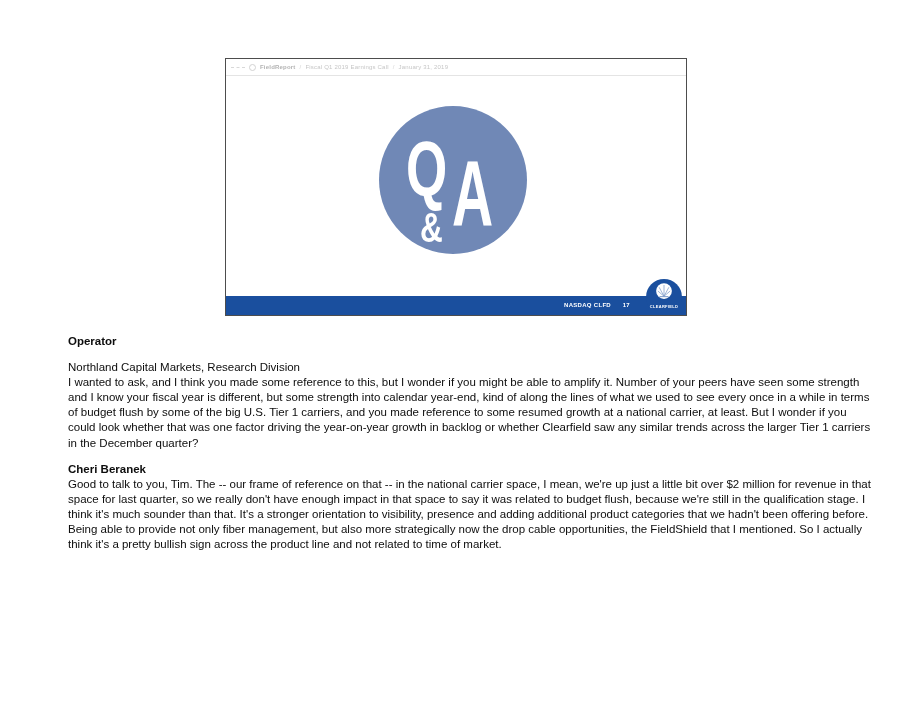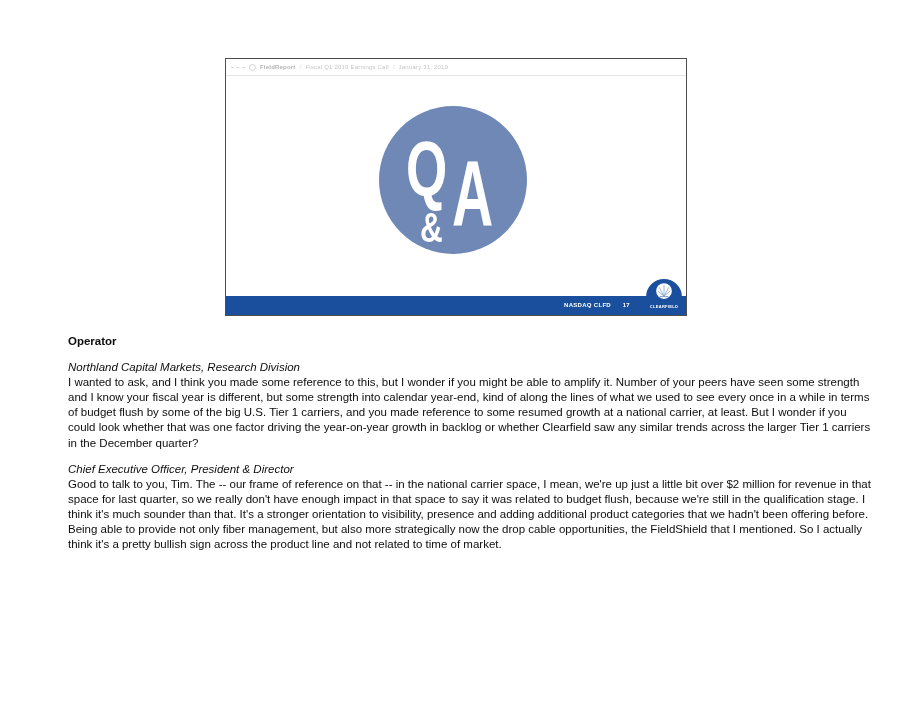--- a/index.html
+++ b/index.html
@@ -68,21 +68,21 @@
     font-weight: bold;
   }
 
   
   .transcript {
     position: absolute; left: 56px; top: 334px; width: 804px;
     font-size: 11.5px; line-height: 15.1px; color: #0d0d0d; margin-left: 12px;
   }
   .t-section { margin-bottom: 11px; }
   .speaker { font-weight: bold; }
-  .role { font-style: italic; }
+  .role { }
   .utterance { }
 </style>
 </head>
 <body>
 
 <div class="page">
 
   <div class="slide">
 
     <div class="slide-header">
@@ -129,19 +129,19 @@
     <div class="t-section">
       <div class="speaker">Operator</div>
     </div>
 
     <div class="t-section">
       <div class="role">Northland Capital Markets, Research Division</div>
       <div class="utterance">I wanted to ask, and I think you made some reference to this, but I wonder if you might be able to amplify it. Number of your peers have seen some strength and I know your fiscal year is different, but some strength into calendar year-end, kind of along the lines of what we used to see every once in a while in terms of budget flush by some of the big U.S. Tier 1 carriers, and you made reference to some resumed growth at a national carrier, at least. But I wonder if you could look whether that was one factor driving the year-on-year growth in backlog or whether Clearfield saw any similar trends across the larger Tier 1 carriers in the December quarter?</div>
     </div>
 
     <div class="t-section">
-      <div class="role">Chief Executive Officer, President &amp; Director</div>
+      <div class="speaker">Cheri Beranek</div>
       <div class="utterance">Good to talk to you, Tim. The -- our frame of reference on that -- in the national carrier space, I mean, we're up just a little bit over $2 million for revenue in that space for last quarter, so we really don't have enough impact in that space to say it was related to budget flush, because we're still in the qualification stage. I think it's much sounder than that. It's a stronger orientation to visibility, presence and adding additional product categories that we hadn't been offering before. Being able to provide not only fiber management, but also more strategically now the drop cable opportunities, the FieldShield that I mentioned. So I actually think it's a pretty bullish sign across the product line and not related to time of market.</div>
     </div>
 
   </div>
 
 </div>
 
 </body></html>

